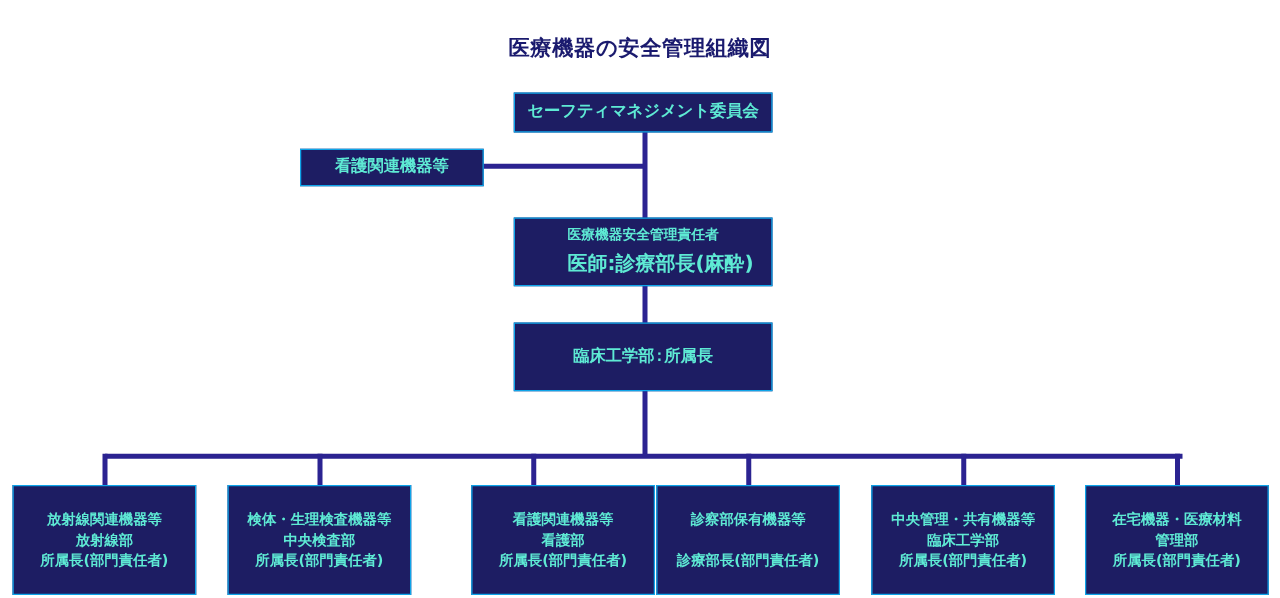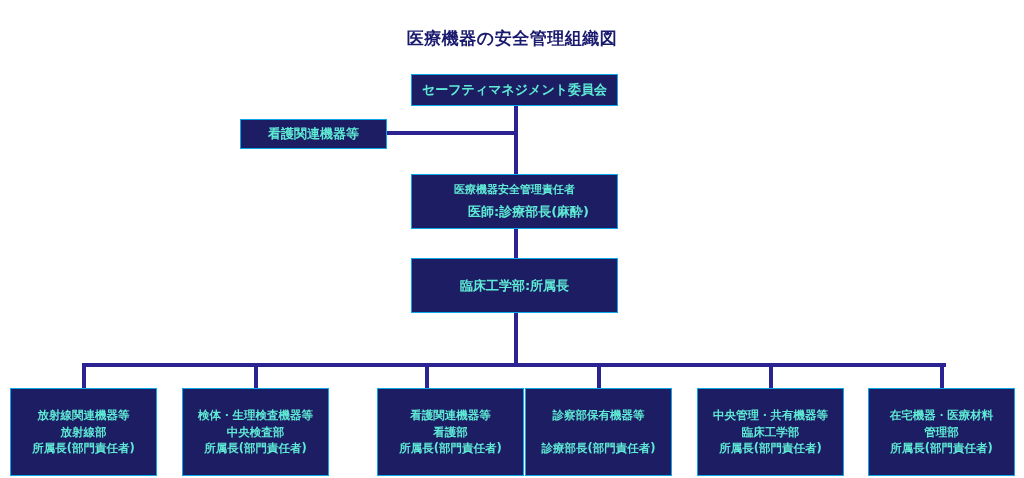--- a/index.html
+++ b/index.html
@@ -77,39 +77,40 @@
     top: 174px;
     width: 207px;
     height: 55px;
   }
   .node-manager .line-1 {
     font-size: 11px;
     font-weight: bold;
     margin-bottom: 7px;
   }
   .node-manager .line-2 {
-    font-size: 13px;
+    font-size: 16px;
     font-weight: bold;
     padding-left: 28px;
   }
   
   .node-operations {
     left: 411px;
     top: 258px;
     width: 207px;
     height: 55px;
   }
   .node-operations .line-1 {
     font-size: 13px;
     font-weight: bold;
     margin-bottom: 7px;
   }
   .node-operations .line-2 {
     font-size: 13px;
     font-weight: bold;
+    font-family: Liberation Mono, monospace;
   }
   
   .node-dept {
     top: 388px;
     width: 147px;
     height: 88px;
   }
   .node-dept .line {
     font-size: 11.5px;
     font-weight: bold;

